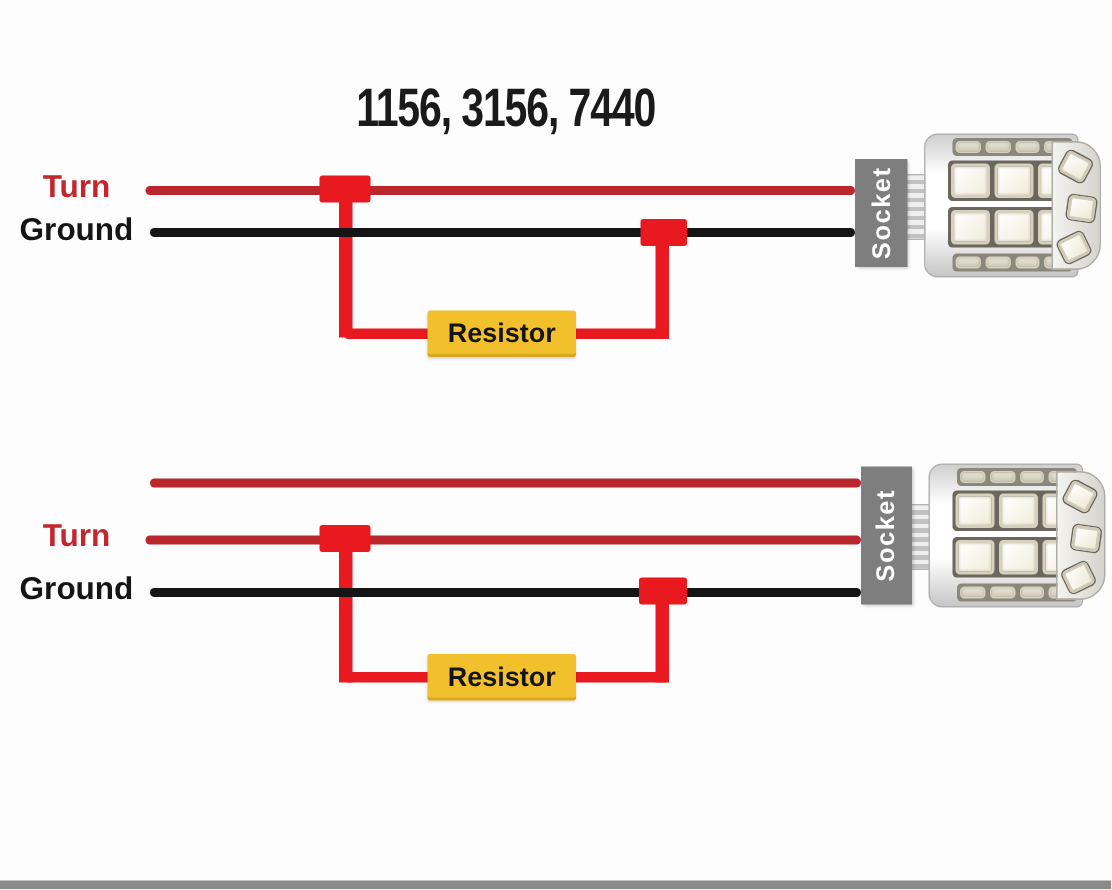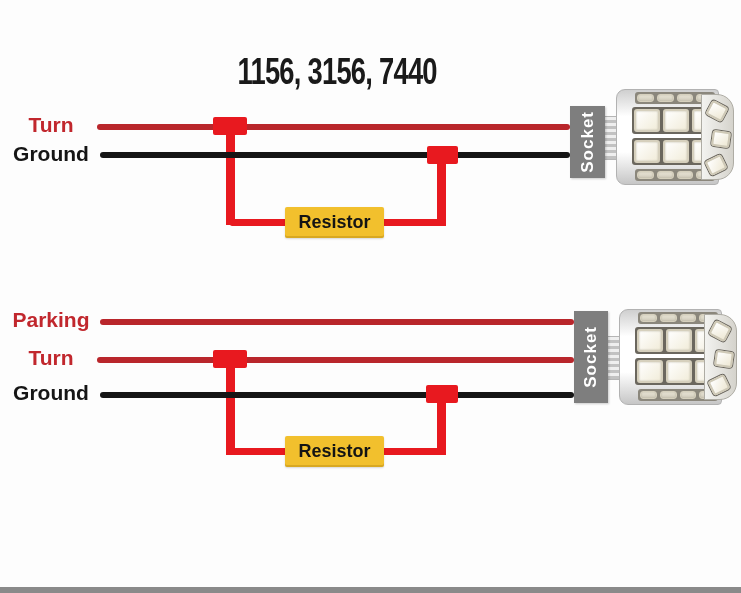--- a/index.html
+++ b/index.html
@@ -125,21 +125,20 @@
         </div>
     </div>
     <div class="bulb-cap">
       <div class="cap-chip c1"></div>
       <div class="cap-chip c2"></div>
       <div class="cap-chip c3"></div>
     </div>
   </div>
 
 
-  <div class="wire-label red" style="left:5px;top:308px;">Parking</div>
   <div class="wire-label red" style="left:5px;top:346px;">Turn</div>
   <div class="wire-label black" style="left:5px;top:381px;">Ground</div>
 
   <div class="vseg" style="left:226px;top:366px;height:89px;"></div>
   <div class="vseg" style="left:437px;top:402px;height:53px;"></div>
   <div class="hseg" style="left:230px;top:448px;width:215px;"></div>
 
   <div class="wire red" style="left:100px;top:319px;width:474px;"></div>
   <div class="wire red" style="left:97px;top:357px;width:477px;"></div>
   <div class="wire black" style="left:100px;top:392px;width:474px;"></div>

